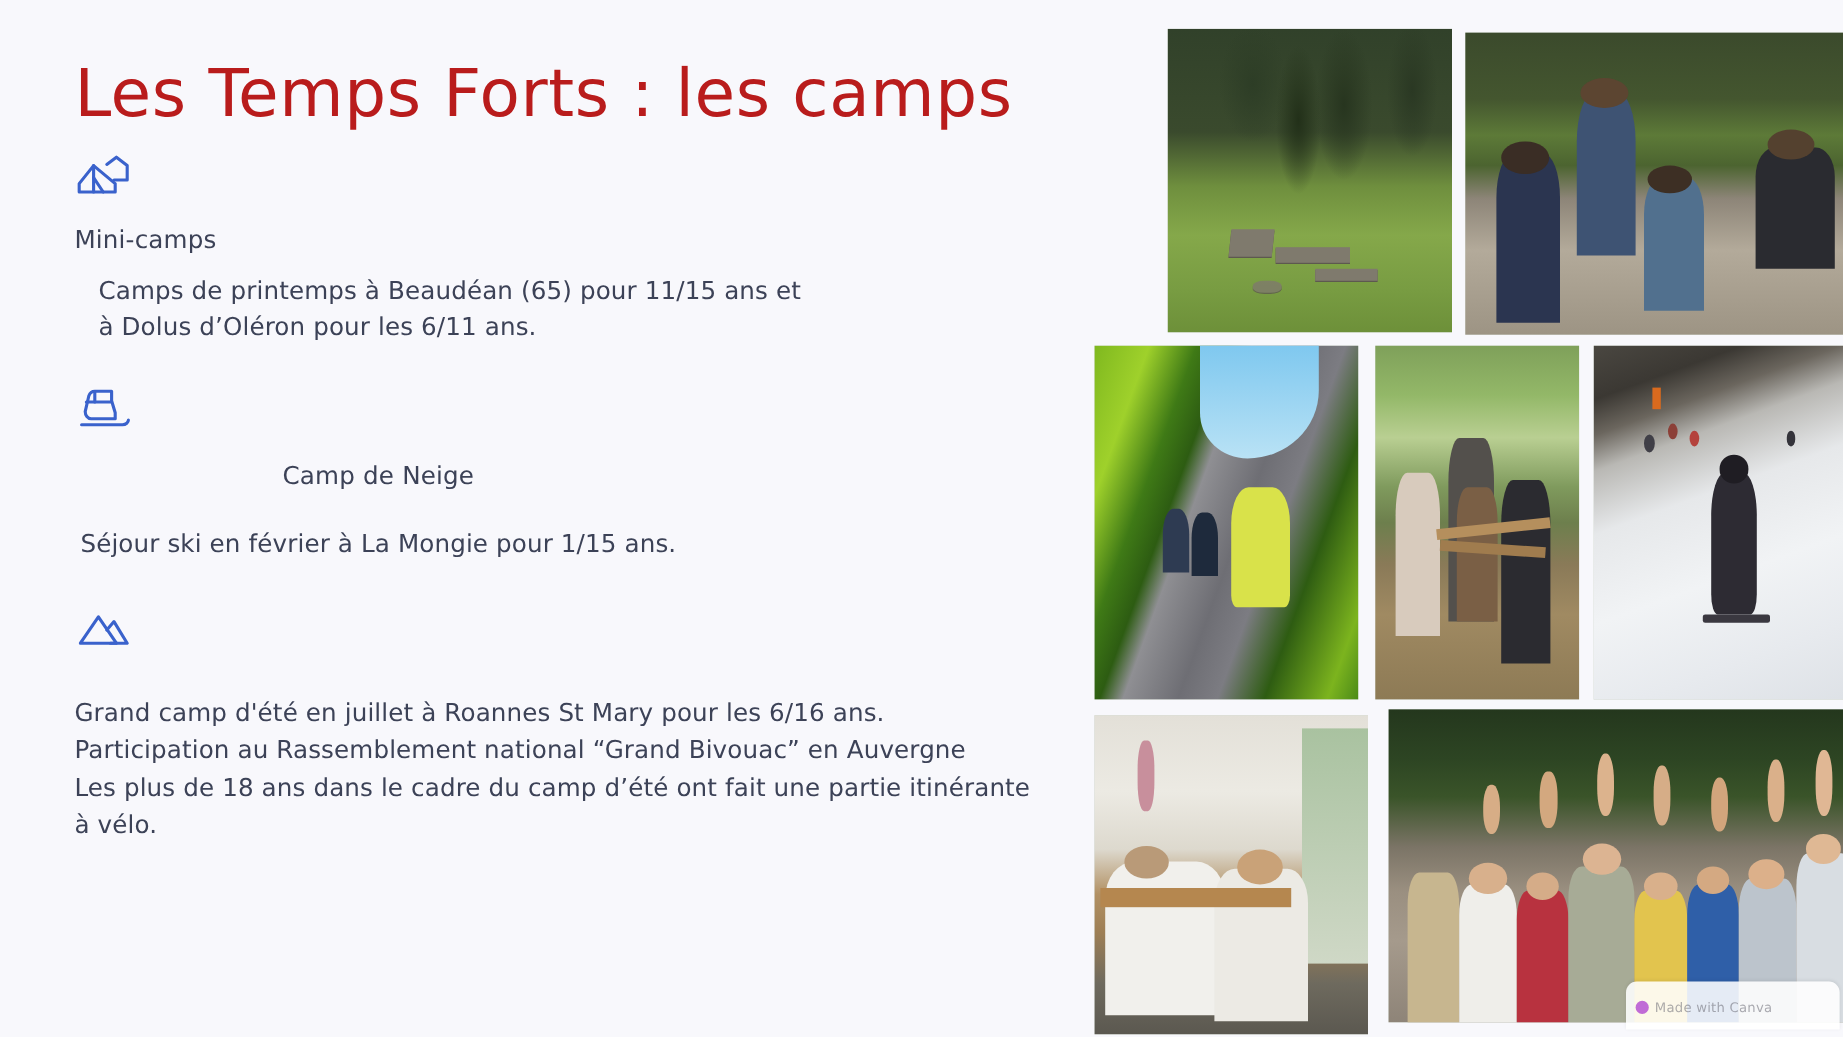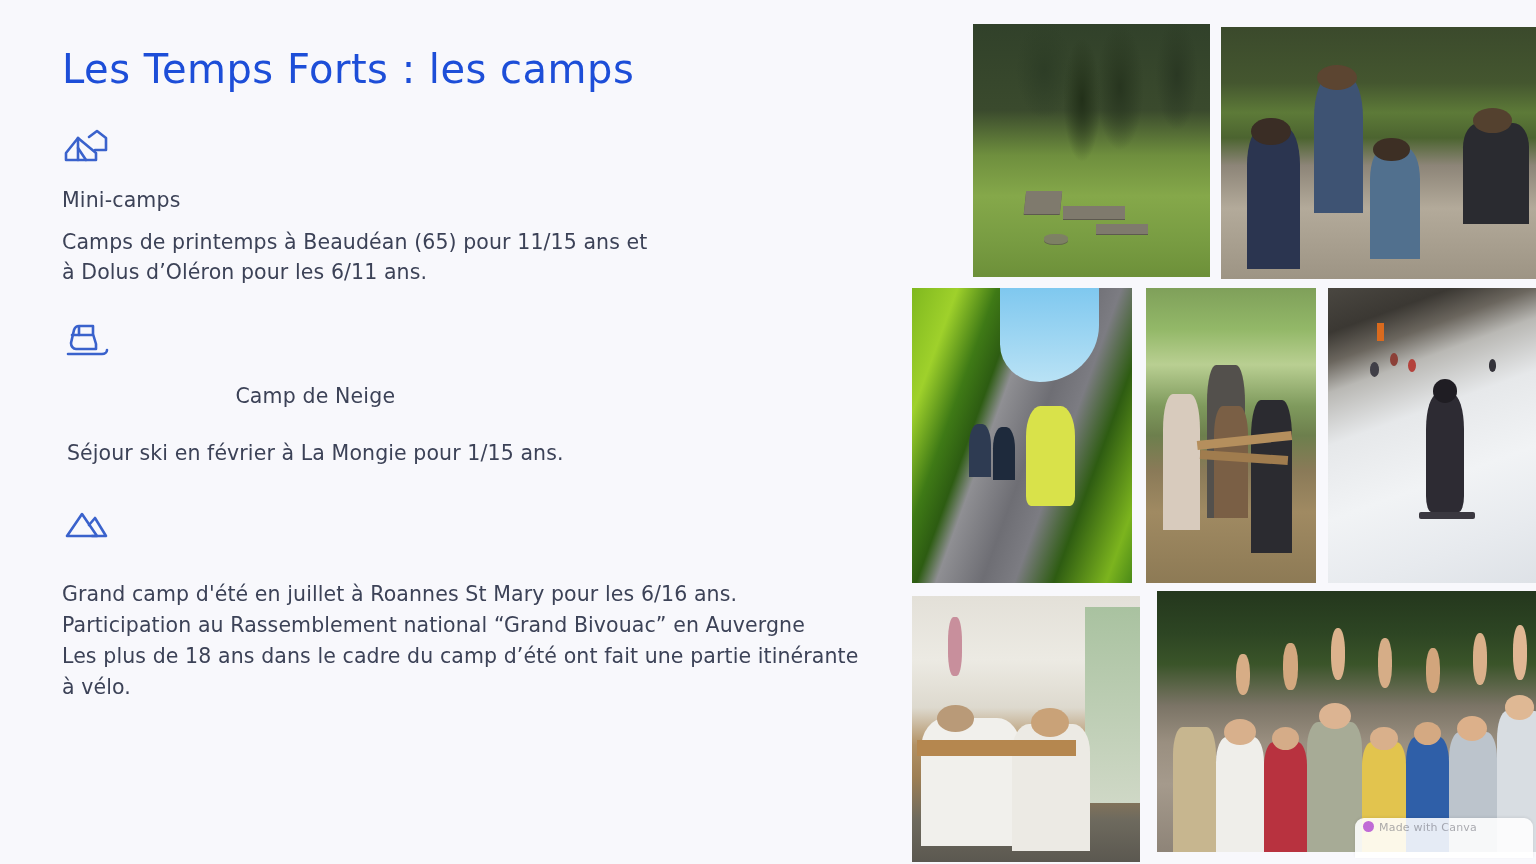--- a/index.html
+++ b/index.html
@@ -29,24 +29,24 @@
     width: 860px;
     height: 864px;
     background: #f8f8fc;
   }
 
   #page-title {
     position: absolute;
     left: 62px;
     top: 46px;
     font-family: "DejaVu Sans", sans-serif;
-    font-size: 40px;
+    font-size: 55px;
     font-weight: 400;
     letter-spacing: 0.5px;
-    color: #1d4ed8;
+    color: #b91c1c;
     white-space: nowrap;
   }
 
   .section {
     position: absolute;
     left: 62px;
   }
 
   .section-icon {
     display: block;
@@ -73,21 +73,21 @@
     color: #3c4257;
     font-weight: 400;
     line-height: 30px;
     letter-spacing: 0.1px;
     white-space: pre-line;
   }
 
   
   #section-mini-camps { top: 128px; }
   #section-mini-camps .section-heading { margin-top: 16px; }
-  #section-mini-camps .section-body    { margin-top: 15px; }
+  #section-mini-camps .section-body    { margin-top: 15px; margin-left: 20px; }
 
   
   #section-snow-camp { top: 320px; }
   #section-snow-camp .section-heading { margin-top: 20px; padding-left: 5px; text-align: center; }
   #section-snow-camp .section-body    { margin-top: 30px; padding-left: 5px; }
 
   
   #section-summer-camp { top: 505px; }
   #section-summer-camp .section-heading { margin-top: 20px; padding-left: 4px; }
   #section-summer-camp .section-body    { margin-top: 30px; line-height: 31px; }
@@ -182,20 +182,21 @@
     top: 818px;
     width: 178px;
     height: 40px;
     background: rgba(255,255,255,0.88);
     border-radius: 9px 9px 0 0;
     box-shadow: 0 -1px 3px rgba(0,0,0,0.07);
     overflow: hidden;
   }
   #watermark-badge .wm-inner {
     display: flex;
+    align-items: center;
     gap: 5px;
     padding: 3px 8px 0 8px;
     height: 100%;
     box-sizing: border-box;
   }
   #watermark-badge .wm-dot {
     width: 11px; height: 11px; border-radius: 50%;
     background: #c06bd6;
     flex: 0 0 auto;
   }

